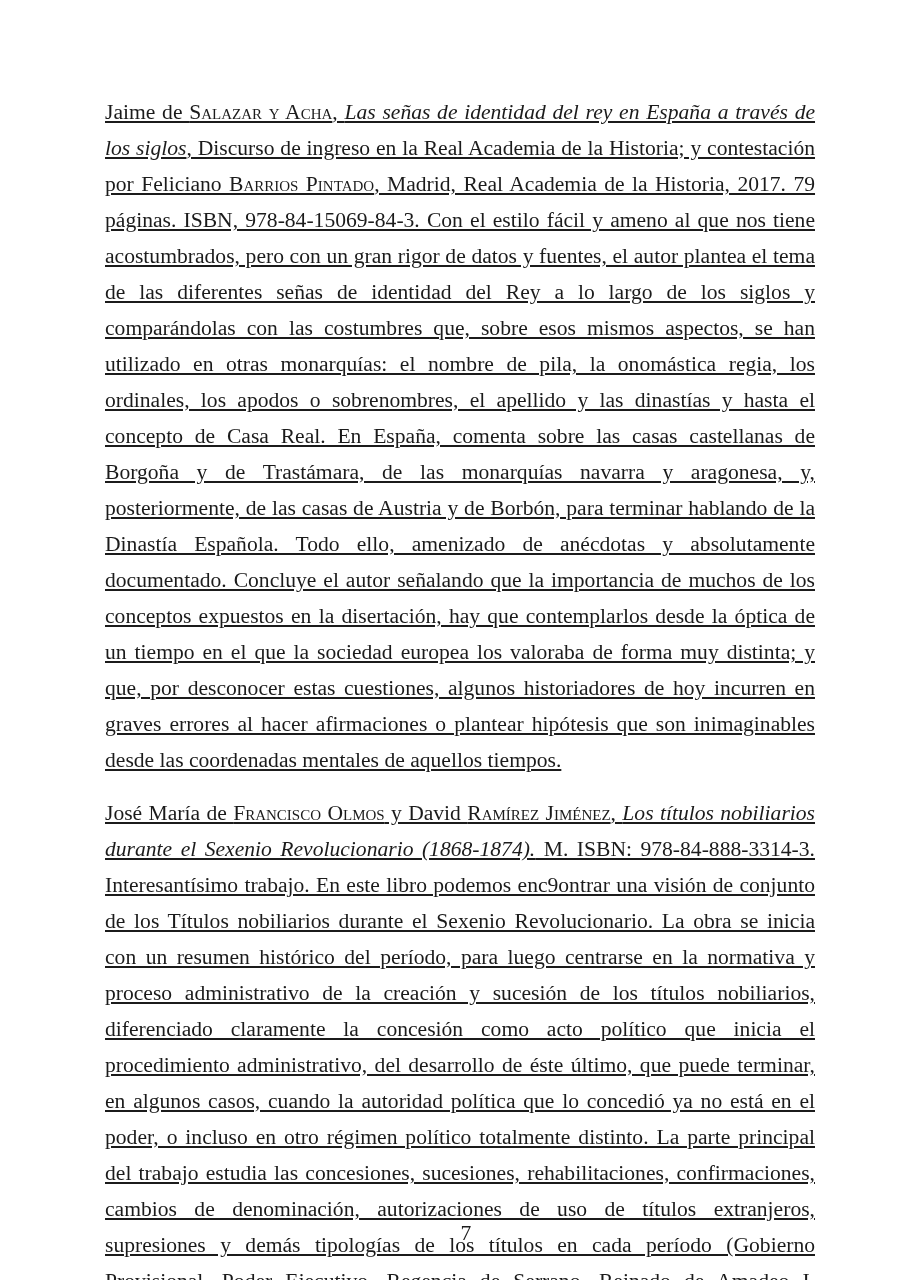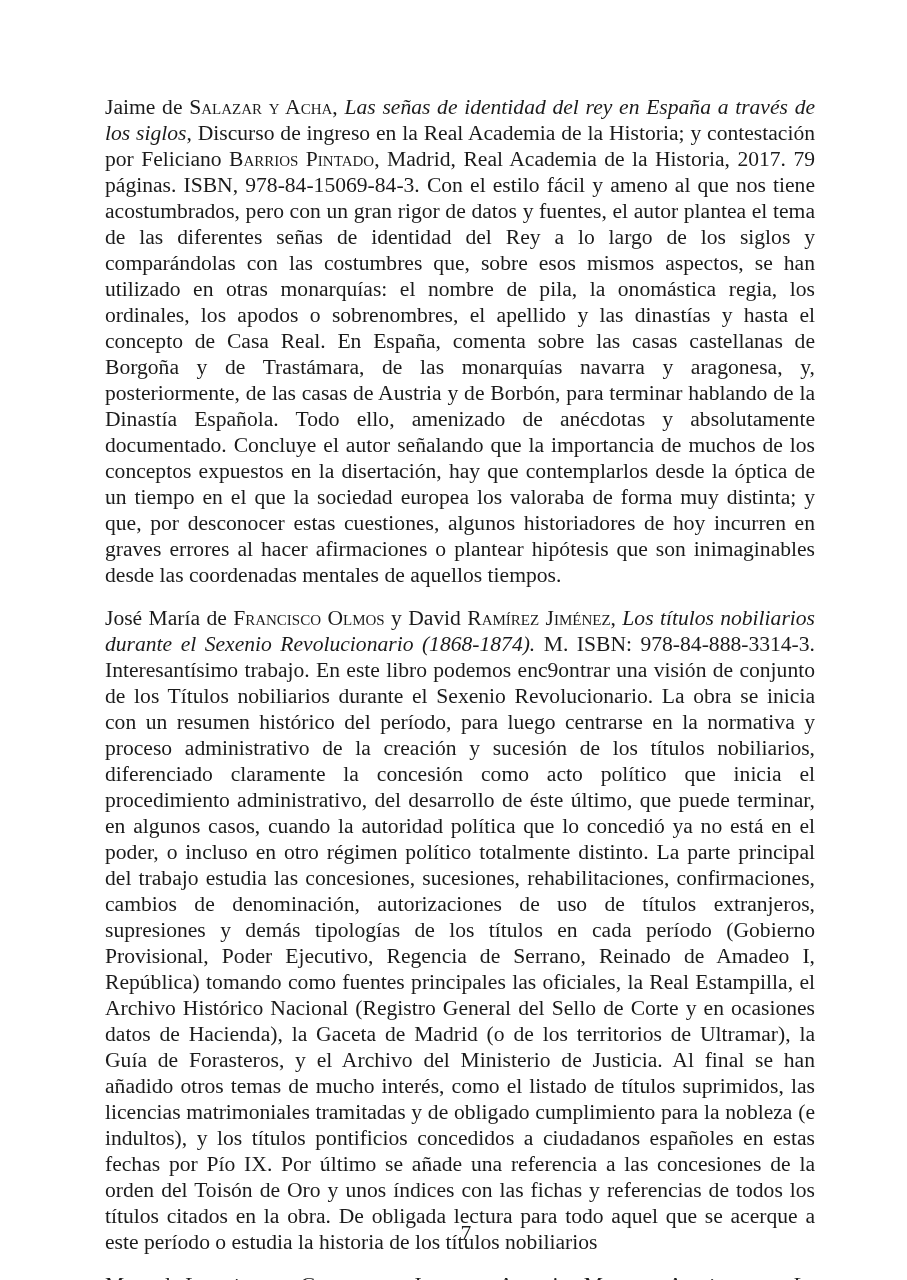--- a/index.html
+++ b/index.html
@@ -19,23 +19,24 @@
   }
   .text-block {
     position: absolute;
     left: 105px;
     top: 94px;
     width: 722px;
   }
   p.review {
     margin: 0 12px 17px 0;
     font-size: 21.6px;
-    line-height: 26px;
+    line-height: 36px;
     text-align: justify;
     text-justify: inter-word;
+    text-decoration: underline;
   }
   .smallcaps {
     font-variant: small-caps;
   }
   .italic {
     font-style: italic;
   }
   .page-number {
     position: absolute;
     left: 105px;

